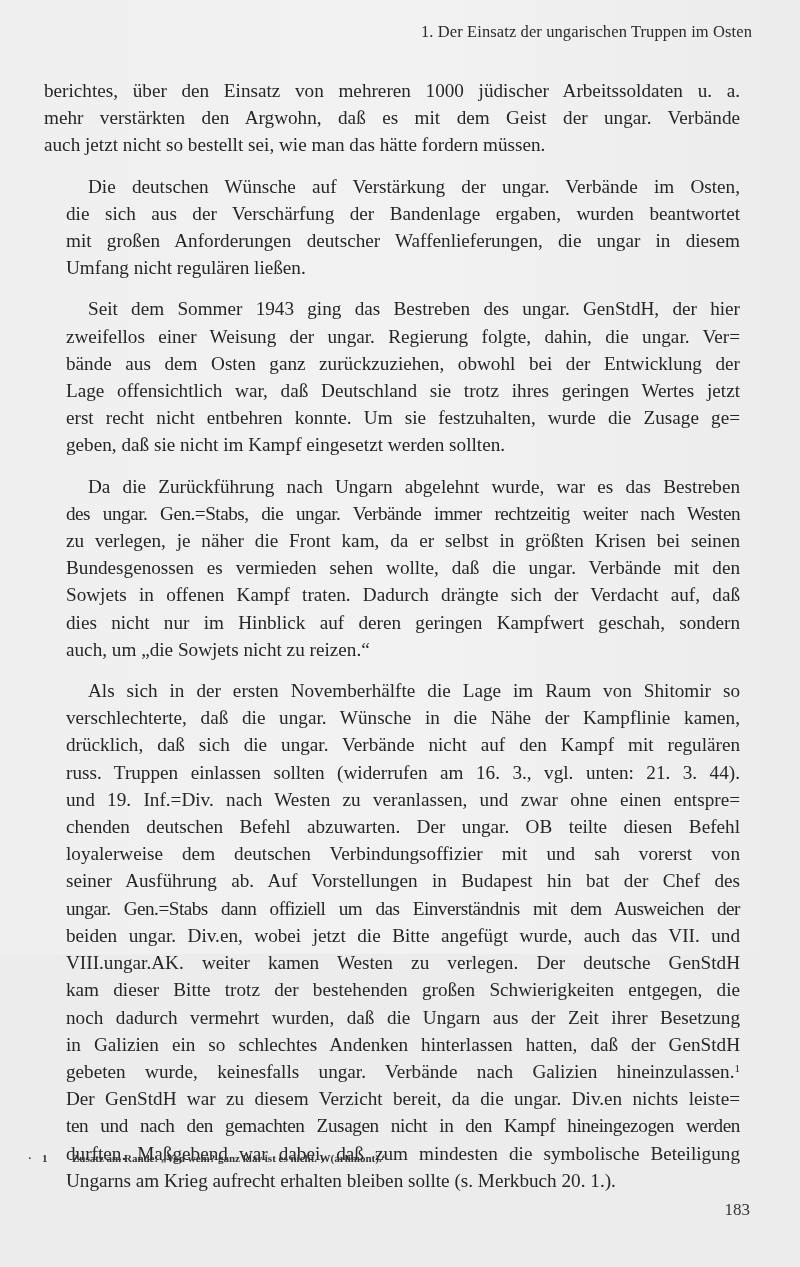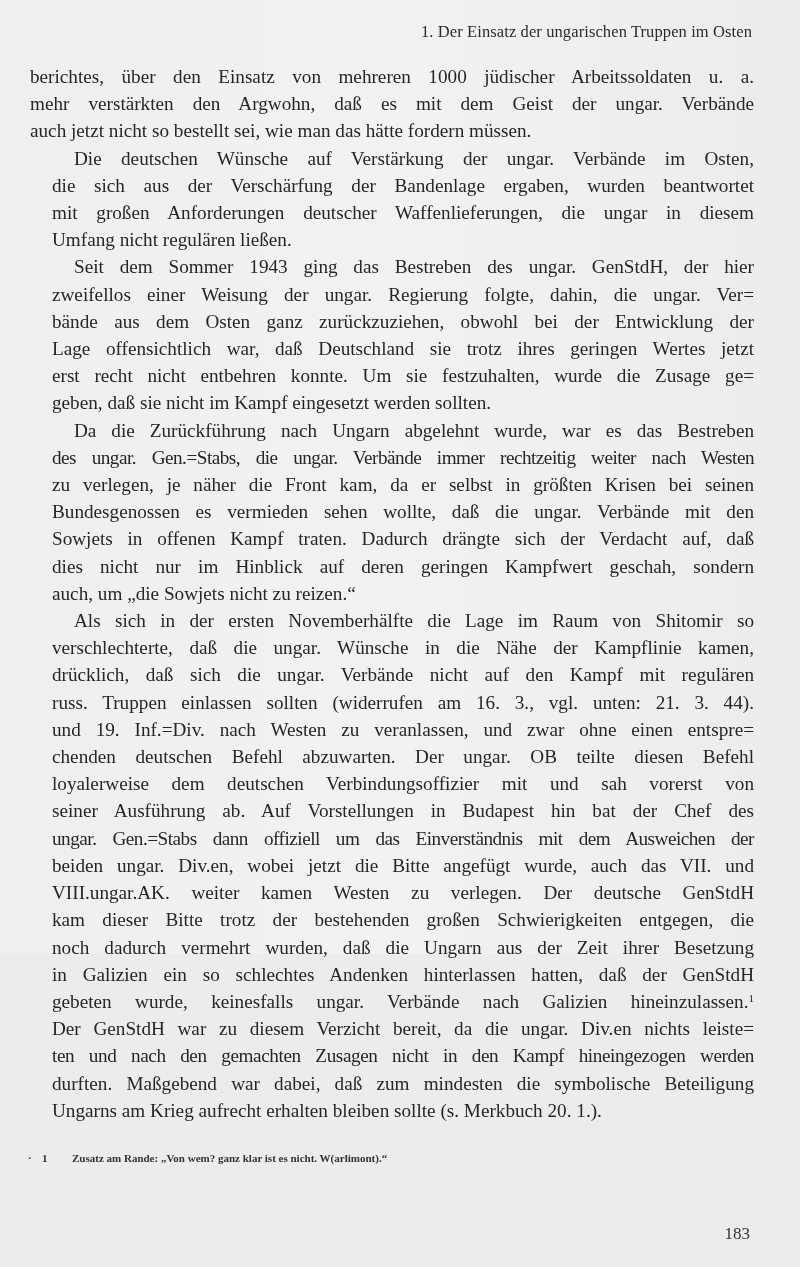--- a/index.html
+++ b/index.html
@@ -18,33 +18,33 @@
     position: absolute; top: 22px; right: 48px;
     font-size: 16.5px; letter-spacing: 0.1px; color: #2b2b2b;
     font-family: "Liberation Serif", serif;
   }
   .body-text {
     position: absolute; left: 30px; top: 63px; width: 724px;
     font-family: "Liberation Serif", serif;
     font-size: 19.2px; line-height: 27.2px;
     text-align: justify; color: #262626;
   }
-  .body-text p { margin: 0; text-indent: 0; }
+  .body-text p { margin: 14px; text-indent: 0; }
   .body-text p.indent { text-indent: 22px; }
   .body-text .line { display: block; text-align: justify; text-align-last: justify; white-space: nowrap; }
   .body-text .line.last { text-align-last: left; }
   .footnote {
     position: absolute; left: 28px; top: 1152px;
     font-family: "Liberation Serif", serif; font-size: 11px; color: #333; font-weight: bold;
   }
   .footnote .dot { display: inline-block; width: 8px; }
   .footnote .fn-num { display: inline-block; width: 30px; padding-left: 6px; }
   .page-number {
     position: absolute; right: 50px; top: 1200px;
-    font-family: "Liberation Serif", serif; font-size: 17px; color: #333; margin-top: 24px;
+    font-family: "Liberation Serif", serif; font-size: 17px; color: #333;
   }
   sup { font-size: 11px; line-height: 0; vertical-align: 6px; }
 </style>
 </head>
 <body>
 
 <div class="page">
   <div class="running-head">1. Der Einsatz der ungarischen Truppen im Osten</div>
 
   <div class="body-text">

